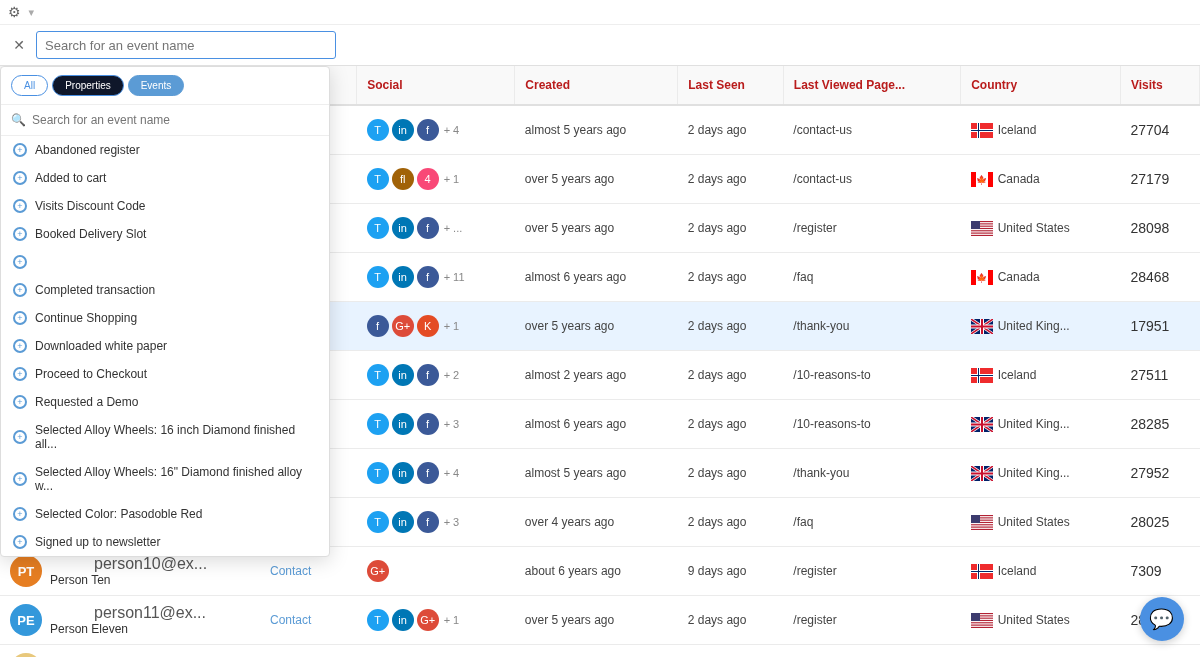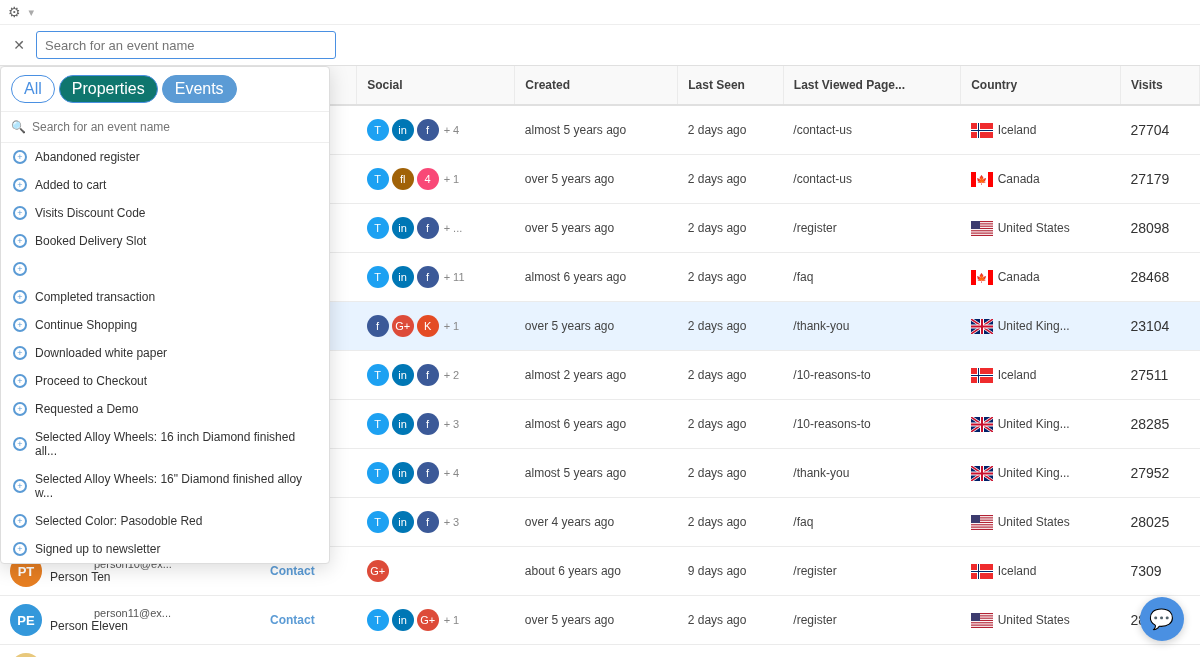--- a/index.html
+++ b/index.html
@@ -34,37 +34,37 @@
 
     
     .table-wrapper { flex: 1; overflow-y: auto; position: relative; }
     table { width: 100%; border-collapse: collapse; }
     thead tr { background: #f9f9f9; border-bottom: 2px solid #e0e0e0; }
     thead th {
       padding: 12px 10px;
       text-align: left;
       font-weight: 600;
       font-size: 12px;
-      color: #404040;
+      color: #b91c1c;
       white-space: nowrap;
       border-right: 1px solid #ebebeb;
     }
     thead th:first-child { width: 260px; padding-left: 40px; }
     tbody tr { border-bottom: 1px solid #ebebeb; background: #fff; }
     tbody tr.highlighted { background: #e8f3ff; }
     tbody td { padding: 8px 10px; vertical-align: middle; font-size: 12px; color: #444; }
     tbody td:first-child { padding-left: 10px; }
 
     .user-cell { display: flex; align-items: center; gap: 8px; }
     .avatar-placeholder { width: 32px; height: 32px; border-radius: 50%; display: flex; align-items: center; justify-content: center; font-size: 13px; font-weight: bold; color: #fff; flex-shrink: 0; }
     .user-info { display: flex; flex-direction: column; }
-    .user-email { font-size: 11px; color: #555; padding-left: 44px; }
+    .user-email { font-size: 16px; color: #555; padding-left: 44px; }
     .user-name { font-size: 12px; color: #333; font-weight: 500; }
 
-    .status-contact { color: #5b9bd5; font-weight: 700; }
+    .status-contact { color: #5b9bd5; font-weight: 400; }
     .status-customer { color: #f5a623; font-weight: 500; }
 
     .social-icons { display: flex; align-items: center; gap: 3px; }
     .social-icon { width: 22px; height: 22px; border-radius: 50%; display: flex; align-items: center; justify-content: center; font-size: 11px; color: #fff; flex-shrink: 0; }
     .social-more { font-size: 11px; color: #888; margin-left: 2px; }
 
     .country-cell { display: flex; align-items: center; gap: 5px; }
     .country-name { font-size: 12px; color: #444; }
 
     .visits-cell { font-size: 14px; color: #333; font-weight: 500; }
@@ -85,28 +85,28 @@
     .dropdown-tabs {
       display: flex;
       align-items: center;
       padding: 8px 10px;
       border-bottom: 1px solid #eee;
       gap: 4px;
     }
     .tab-btn {
       padding: 4px 12px;
       border-radius: 20px;
-      font-size: 16px;
+      font-size: 10px;
       cursor: pointer;
       border: 1px solid #ddd;
       background: #fff;
       color: #555;
     }
     .tab-btn.active-all { border-color: #4a90e2; color: #4a90e2; }
-    .tab-btn.active-properties { background: #0f766e; color: #fff; border-color: #4a90e2; }
+    .tab-btn.active-properties { background: #0f172a; color: #fff; border-color: #4a90e2; }
     .tab-btn.active-events { background: #5b9bd5; color: #fff; border-color: #5b9bd5; }
 
     .dropdown-search {
       padding: 8px 10px;
       border-bottom: 1px solid #eee;
       display: flex;
       align-items: center;
       gap: 6px;
     }
     .dropdown-search-icon { color: #aaa; font-size: 12px; }
@@ -468,21 +468,21 @@
                   <line x1="22" y1="0" x2="0" y2="15" stroke="#c8102e" stroke-width="1.5"></line>
                   <rect x="9" y="0" width="4" height="15" fill="#fff"></rect>
                   <rect x="0" y="5.5" width="22" height="4" fill="#fff"></rect>
                   <rect x="10" y="0" width="2" height="15" fill="#c8102e"></rect>
                   <rect x="0" y="6.5" width="22" height="2" fill="#c8102e"></rect>
                 </svg>
               </div>
         <span class="country-name">United King...</span>
       </div>
     </td>
-    <td class="visits-cell">23104</td>
+    <td class="visits-cell">17951</td>
   </tr>
         <tr>
     <td>
       <div class="user-cell">
         <div class="avatar-placeholder" style="background:#9b59b6">PS</div>
         <div class="user-info">
           <span class="user-email">person6@ex...</span>
           <span class="user-name">Person Six</span>
         </div>
       </div>

